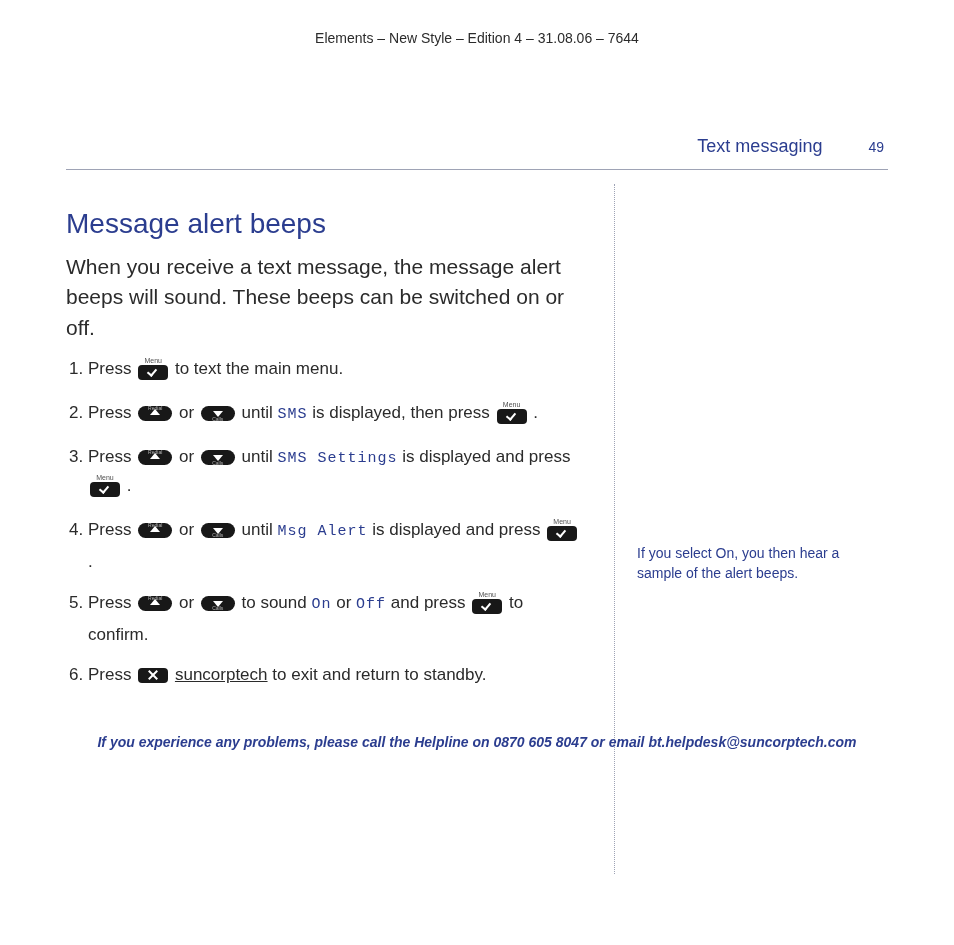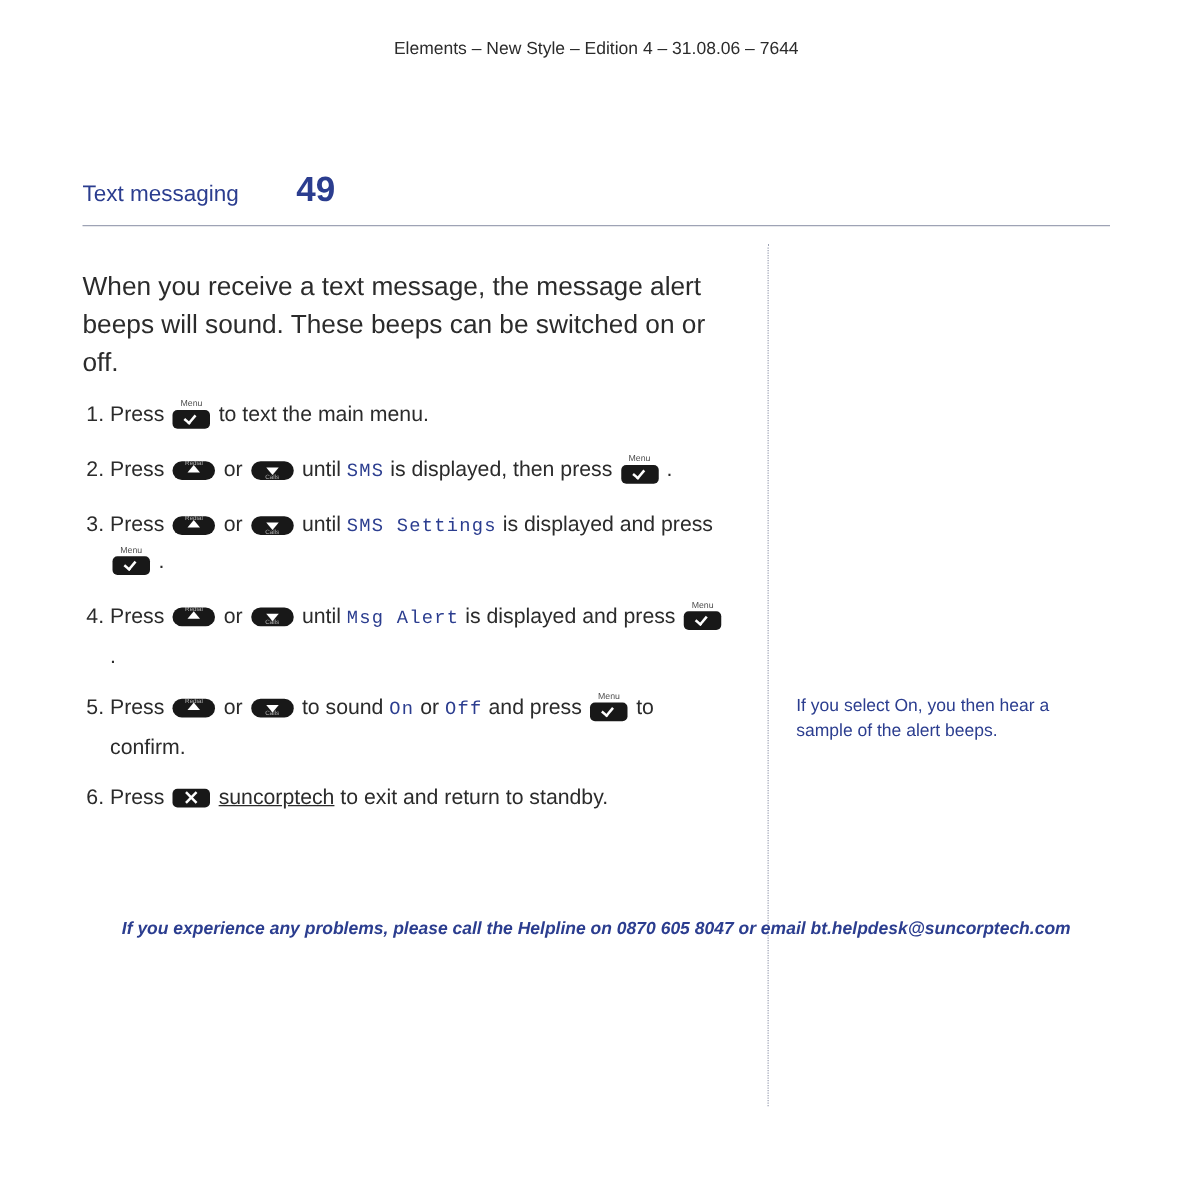--- a/index.html
+++ b/index.html
@@ -20,32 +20,33 @@
   }
   .top-meta {
     text-align: center;
     font-size: 14px;
     color: #2b2b2b;
     font-weight: 400;
   }
   .header-row {
     margin-top: 90px;
     display: flex;
+    justify-content: flex-end;
     align-items: baseline;
     gap: 46px;
     padding-right: 4px;
   }
   .section-name {
     color: #2b3d8f;
     font-size: 18px;
   }
   .page-number {
     color: #2b3d8f;
-    font-size: 28px;
-    font-weight: 700;
+    font-size: 14px;
+    font-weight: 400;
   }
   .hr {
     border: none;
     border-top: 1px solid #9ea3b5;
     margin: 12px 0 0 0;
   }
   .content {
     display: flex;
     margin-top: 14px;
   }
@@ -204,20 +205,21 @@
 
   <div class="header-row">
     <div class="section-name">Text messaging</div>
     <div class="page-number">49</div>
   </div>
   <hr class="hr">
 
   <div class="content">
     <div class="main-col">
 
+      <h1 class="title">Message alert beeps</h1>
 
       <div class="intro">When you receive a text message, the message alert beeps will sound. These beeps can be switched on or off.</div>
 
       <ol class="steps">
 
         <li>
           <span>Press </span>
           <span class="key-wrap">
             <span class="key check">
               <span class="menu-label">Menu</span>

